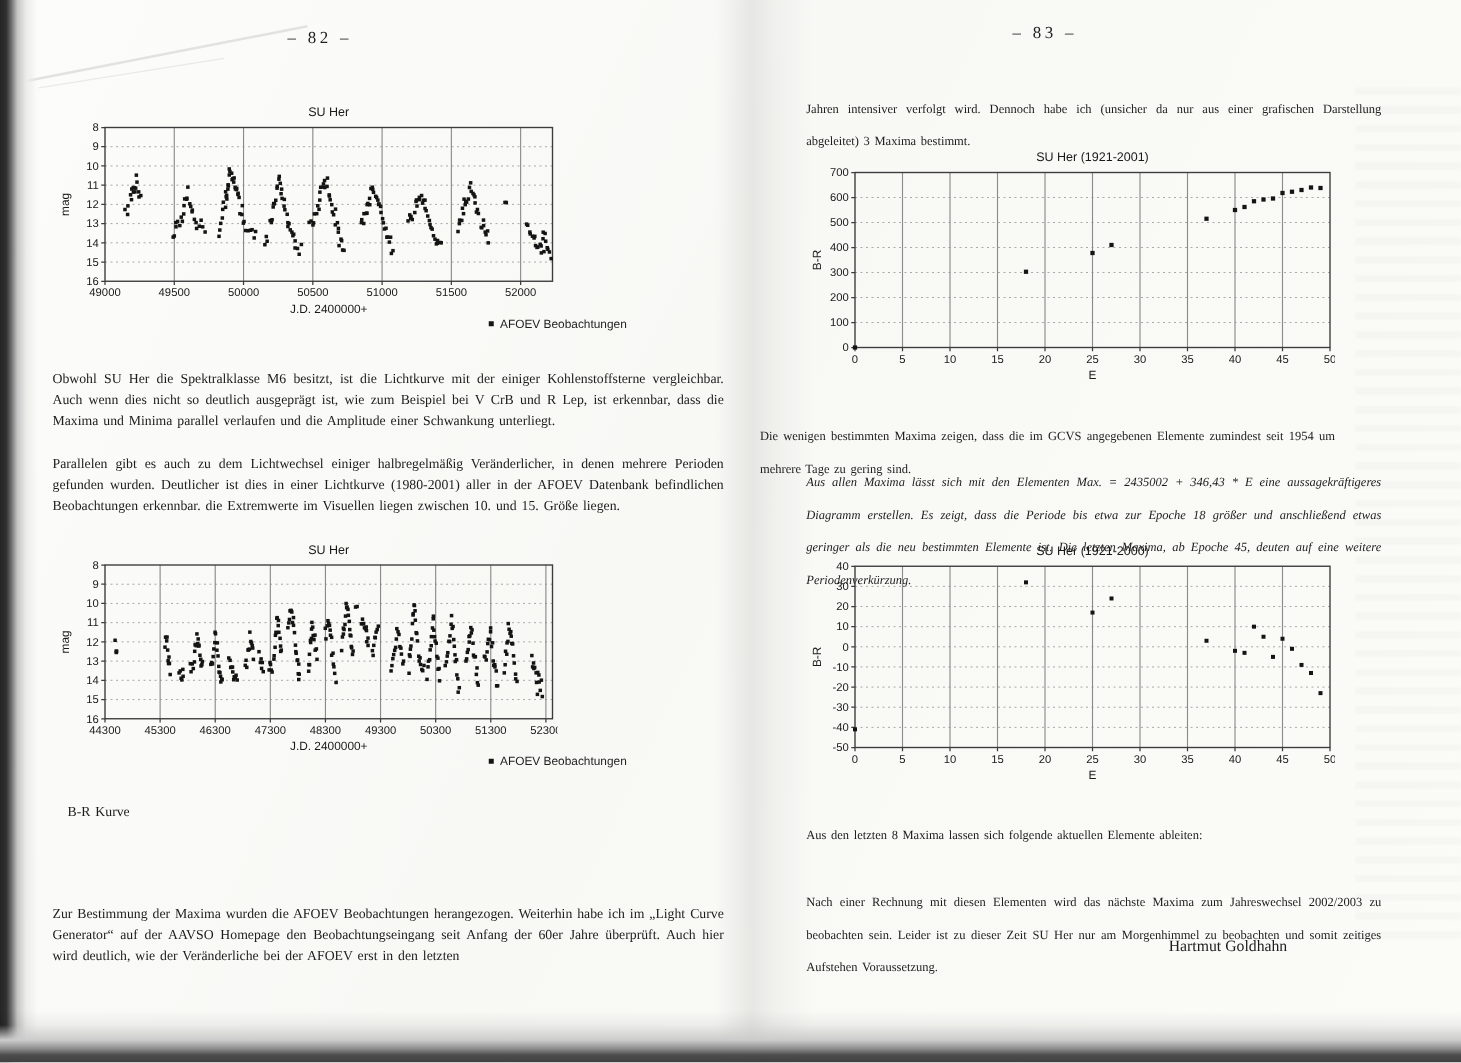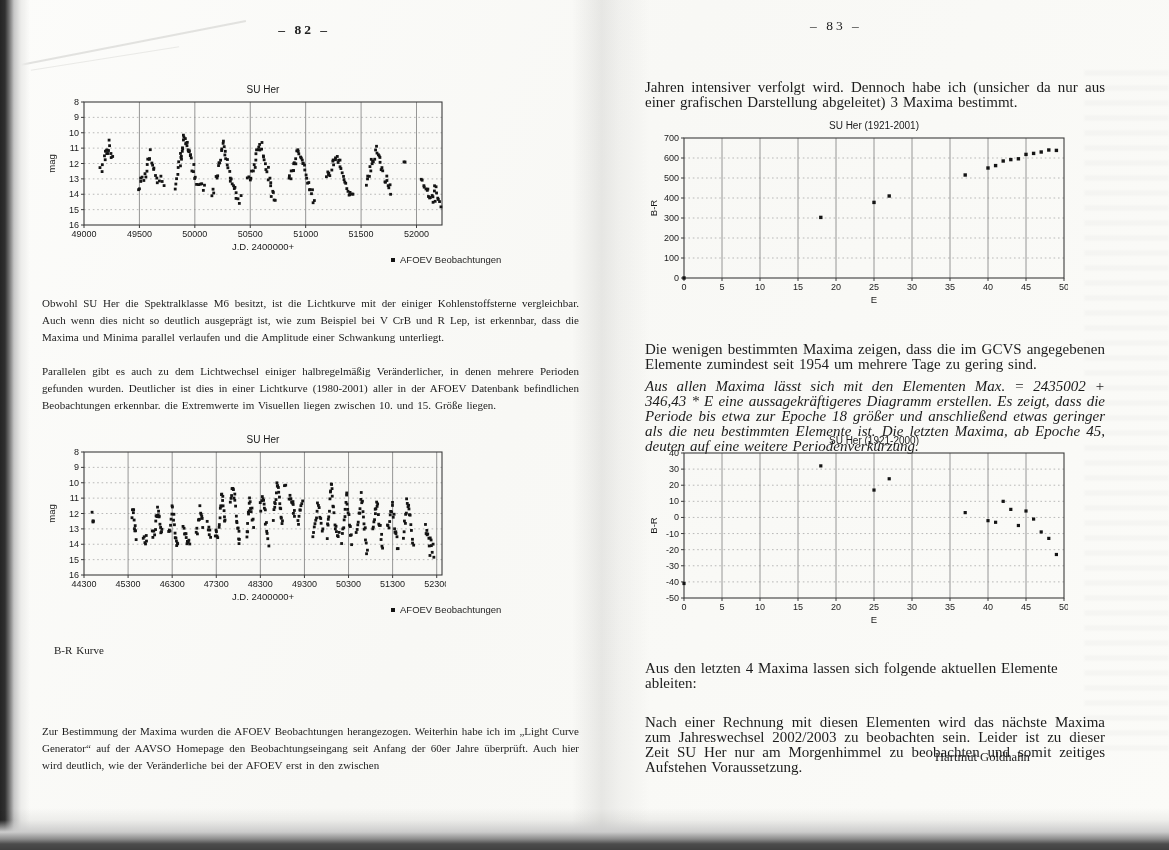--- a/index.html
+++ b/index.html
@@ -13,42 +13,42 @@
         background:linear-gradient(to bottom,rgba(0,0,0,0) 0px,rgba(0,0,0,0.05) 12px,#cccccc 24px,#8d8d8d 31px,#4c4c4c 36px,#404040 42px);}
   .fold{position:absolute;left:572px;top:0;bottom:0;width:78px;pointer-events:none;
         background:linear-gradient(to right,rgba(0,0,0,0) 0%,rgba(70,70,70,0.10) 38%,rgba(70,70,70,0.05) 60%,rgba(0,0,0,0) 100%);}
   .scratch{position:absolute;left:18px;top:42px;width:230px;height:2px;background:#d7d7d4;transform:rotate(-11deg);opacity:.7;}
   .scratch2{position:absolute;left:30px;top:58px;width:150px;height:1px;background:#ddddda;transform:rotate(-9deg);opacity:.6;}
   .bleed{position:absolute;right:0;top:70px;bottom:90px;width:85px;pointer-events:none;opacity:.55;
         background:repeating-linear-gradient(to bottom,rgba(110,110,110,0.06) 0 6px,rgba(0,0,0,0) 6px 15px);filter:blur(1px);}
   
   .pagenum{position:absolute;font-size:13.5px;letter-spacing:3px;color:#202020;}
   .body-text{position:absolute;font-size:11px;line-height:17.2px;text-align:justify;word-spacing:1.2px;}
-  .rp{font-size:15px;line-height:15px;}
+  .rp{font-size:10px;line-height:26px;}
   .single{text-align:left;}
   .sig{position:absolute;font-size:12.6px;}
   
   .chart{position:absolute;}
   .legend{position:absolute;font-family:"Liberation Sans",sans-serif;font-size:9.5px;color:#1e1e1e;white-space:nowrap;}
   .legend .mk{display:inline-block;width:4px;height:4px;background:#141414;margin-right:5px;vertical-align:1px;}
   svg text{font-family:"Liberation Sans",sans-serif;fill:#1a1a1a;}
   
-  #p82-num{left:230px;top:22px;width:100px;text-align:right;font-weight:bold;}
+  #p82-num{left:230px;top:22px;width:100px;text-align:left;}
   #p83-num{left:810px;top:18px;width:100px;}
   #c0{left:46px;top:78px;width:400px;height:195px;}
   #c1{left:46px;top:428px;width:400px;height:195px;}
   #c2{left:648px;top:112px;width:420px;height:198px;}
   #c3{left:648px;top:430px;width:420px;height:200px;}
   #p82-1{left:42px;top:284px;width:537px;}
   #p82-2{left:42px;top:352px;width:537px;}
   #p82-h{left:42px;top:631px;width:537px;margin-left:12px;}
   #p82-3{left:42px;top:656px;width:537px;}
   #p82-4{left:42px;top:712px;width:537px;}
   #p83-1{left:645px;top:65px;width:460px;}
-  #p83-2{left:645px;top:327px;width:460px;}
+  #p83-2{left:608px;top:327px;width:460px;}
   #p83-3{left:645px;top:364px;width:460px;font-style:italic;}
   #p83-4{left:645px;top:646px;width:460px;}
   #p83-f{left:645px;top:678px;width:460px;}
   #p83-5{left:645px;top:700px;width:460px;}
   #p83-sig{left:935px;top:750px;}
 </style>
 </head>
 <body>
 
 <div class="scan">
@@ -773,21 +773,21 @@
         <rect x="383.9542303596013" y="116.23503400749293" width="2.8" height="2.8" fill="#141414"></rect>
         <rect x="384.81310352162836" y="122.92258752251743" width="2.8" height="2.8" fill="#141414"></rect>
         <rect x="385.7106612899851" y="114.7513332734513" width="2.8" height="2.8" fill="#141414"></rect>
         <rect x="386.45075714356045" y="127.83410832136173" width="2.8" height="2.8" fill="#141414"></rect>
         <text x="217" y="15" font-size="10" text-anchor="middle">SU Her</text>
         <text x="217" y="172" font-size="9.5" text-anchor="middle">J.D. 2400000+</text>
         <text x="9" y="85.5" font-size="9.5" text-anchor="middle" transform="rotate(-90 9 85.5)">mag</text>
       </svg><div class="legend" style="left: 345px; top: 176px;"><span class="mk"></span><span>AFOEV Beobachtungen</span></div></div>
 
   <p class="body-text single" id="p82-h">B-R Kurve</p>
-  <p class="body-text" id="p82-4">Zur Bestimmung der Maxima wurden die AFOEV Beobachtungen herangezogen. Weiterhin habe ich im „Light Curve Generator“ auf der AAVSO Homepage den Beobachtungseingang seit Anfang der 60er Jahre überprüft. Auch hier wird deutlich, wie der Veränderliche bei der AFOEV erst in den zwischen</p>
+  <p class="body-text" id="p82-4">Zur Bestimmung der Maxima wurden die AFOEV Beobachtungen herangezogen. Weiterhin habe ich im „Light Curve Generator“ auf der AAVSO Homepage den Beobachtungseingang seit Anfang der 60er Jahre überprüft. Auch hier wird deutlich, wie der Veränderliche bei der AFOEV erst in den letzten</p>
 
   <div class="pagenum" id="p83-num">– 83 –</div>
 
   <p class="body-text rp" id="p83-1">Jahren intensiver verfolgt wird. Dennoch habe ich (unsicher da nur aus einer grafischen Darstellung abgeleitet) 3 Maxima bestimmt.</p>
 
   <div class="chart" id="c2"><svg width="420" height="198">
         <line x1="33" y1="166" x2="36" y2="166" stroke="#3c3c3c" stroke-width="1"></line>
         <text x="31" y="169" font-size="9" text-anchor="end">0</text>
         <line x1="36" y1="146" x2="416" y2="146" stroke="#9e9e9e" stroke-width="0.7" stroke-dasharray="1.6,2.8"></line>
         <line x1="33" y1="146" x2="36" y2="146" stroke="#3c3c3c" stroke-width="1"></line>
@@ -938,18 +938,18 @@
         <rect x="376.4" y="79.4" width="3.2" height="3.2" fill="#141414"></rect>
         <rect x="384" y="87.45555555555556" width="3.2" height="3.2" fill="#141414"></rect>
         <rect x="391.59999999999997" y="100.34444444444445" width="3.2" height="3.2" fill="#141414"></rect>
         <rect x="399.2" y="106.78888888888889" width="3.2" height="3.2" fill="#141414"></rect>
         <rect x="406.79999999999995" y="122.9" width="3.2" height="3.2" fill="#141414"></rect>
         <text x="226" y="14" font-size="10" text-anchor="middle">SU Her (1921-2000)</text>
         <text x="226" y="193" font-size="9.5" text-anchor="middle">E</text>
         <text x="9" y="95.5" font-size="9.5" text-anchor="middle" transform="rotate(-90 9 95.5)">B-R</text>
       </svg></div>
 
-  <p class="body-text rp single" id="p83-4">Aus den letzten 4 Maxima lassen sich folgende aktuellen Elemente ableiten:</p>
+  <p class="body-text rp single" id="p83-4">Aus den letzten 8 Maxima lassen sich folgende aktuellen Elemente ableiten:</p>
   <p class="body-text rp" id="p83-5">Nach einer Rechnung mit diesen Elementen wird das nächste Maxima zum Jahreswechsel 2002/2003 zu beobachten sein. Leider ist zu dieser Zeit SU Her nur am Morgenhimmel zu beobachten und somit zeitiges Aufstehen Voraussetzung.</p>
 
   <div class="sig" id="p83-sig">Hartmut Goldhahn</div>
 
 </div>
 
 </body></html>

